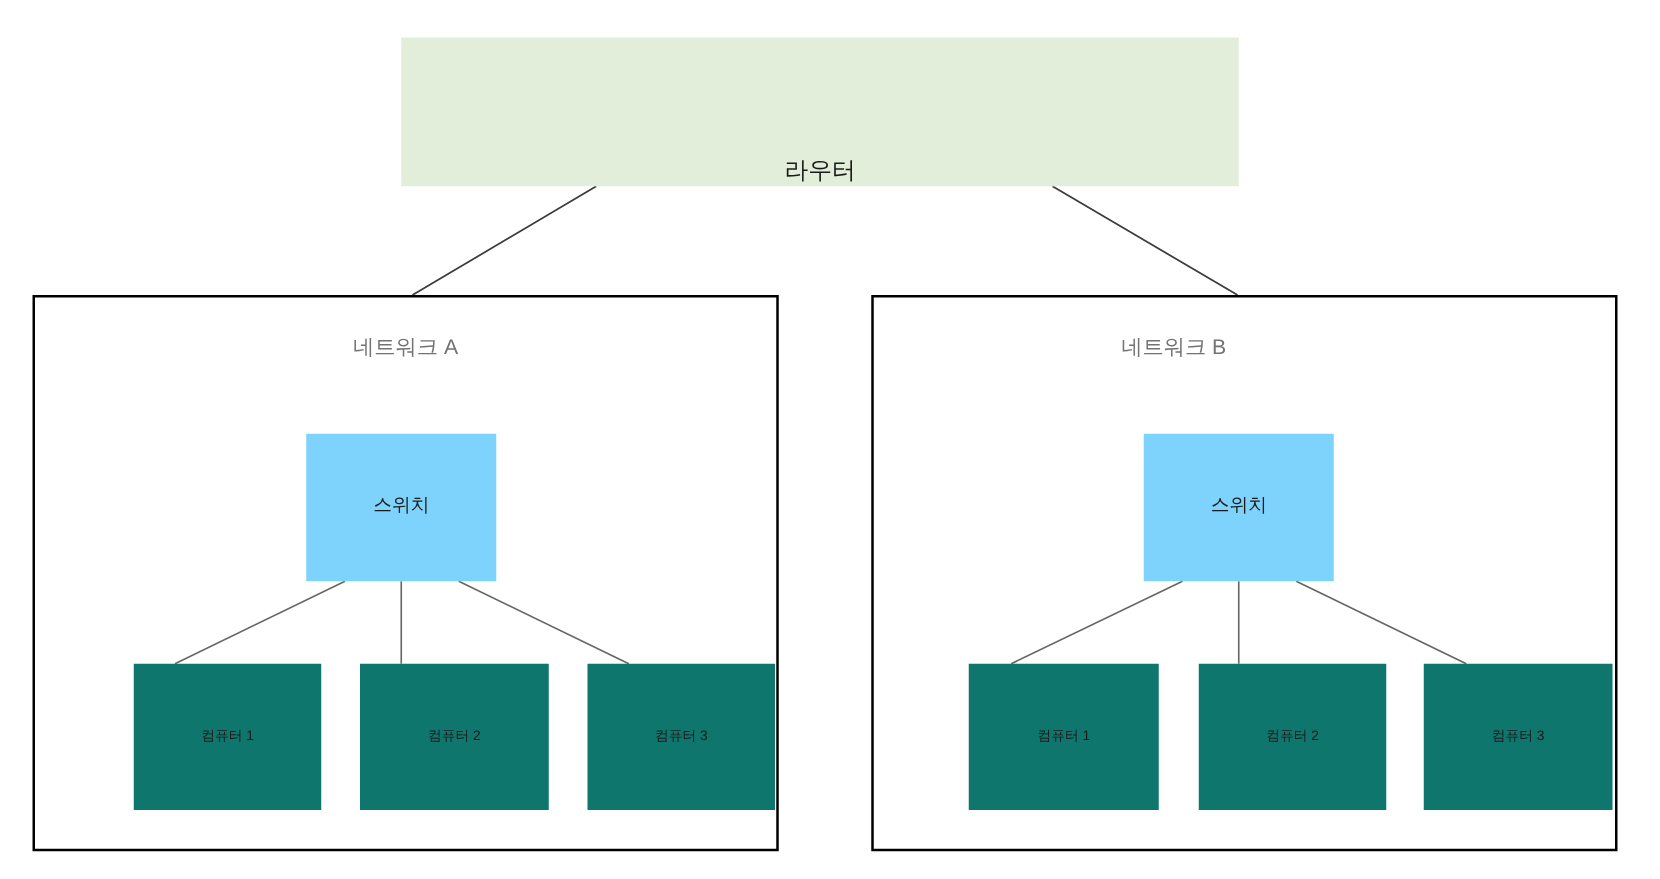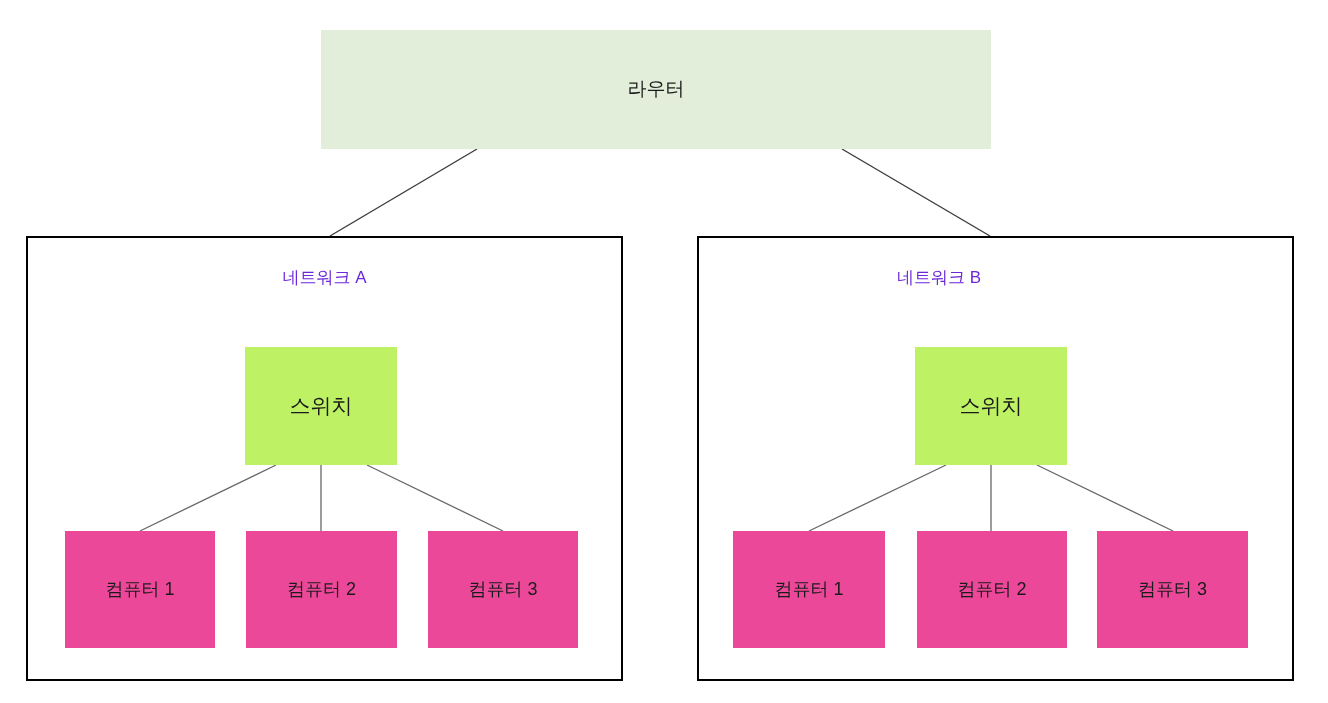--- a/index.html
+++ b/index.html
@@ -35,61 +35,63 @@
     justify-content: center;
     text-align: center;
     color: #1a1a1a;
     line-height: 1.2;
   }
   .node-router {
     background: #e2edda;
     font-size: 19px;
   }
   .node-switch {
-    background: #bef264;
-    font-size: 21px;
+    background: #7dd3fc;
+    font-size: 15px;
+    font-family: Liberation Mono, monospace;
   }
   .node-computer {
-    background: #ec4899;
-    font-size: 18px;
+    background: #0f766e;
+    font-size: 11px;
+    margin-left: 42px;
   }
   .group-box {
     position: absolute;
     box-sizing: border-box;
     border: 2px solid #000000;
     background: transparent;
   }
   .group-label {
     position: absolute;
     box-sizing: border-box;
     width: 100%;
     text-align: center;
     font-size: 17px;
-    color: #6d28d9;
+    color: #737373;
     line-height: 1.2;
   }
 </style>
 </head>
 <body>
 
 <div id="diagram-canvas">
 
   <svg id="edge-layer" width="1328" height="703" viewBox="0 0 1328 703" xmlns="http://www.w3.org/2000/svg">
       <line x1="477" y1="149" x2="330" y2="236" stroke="#3c3c3c" stroke-width="1.4"></line>
       <line x1="842" y1="149" x2="990" y2="236" stroke="#3c3c3c" stroke-width="1.4"></line>
       <line x1="276" y1="465" x2="140" y2="531" stroke="#666666" stroke-width="1.3"></line>
       <line x1="321" y1="465" x2="321" y2="531" stroke="#666666" stroke-width="1.3"></line>
       <line x1="367" y1="465" x2="503" y2="531" stroke="#666666" stroke-width="1.3"></line>
       <line x1="946" y1="465" x2="809" y2="531" stroke="#666666" stroke-width="1.3"></line>
       <line x1="991" y1="465" x2="991" y2="531" stroke="#666666" stroke-width="1.3"></line>
       <line x1="1037" y1="465" x2="1173" y2="531" stroke="#666666" stroke-width="1.3"></line>
     </svg>
 
   <div id="node-layer">
-      <div class="node node-router" style="left: 321px; top: 30px; width: 670px; height: 119px;">
+      <div class="node node-router" style="left: 321px; top: 30px; width: 670px; height: 119px; align-items: flex-end;">
         <span>라우터</span>
       </div>
       <div class="group-box" style="left: 26px; top: 236px; width: 597px; height: 445px;"></div>
       <div class="group-label" style="left: 26px; top: 268px; width: 597px;">네트워크 A</div>
       <div class="node node-switch" style="left: 245px; top: 347px; width: 152px; height: 118px;">
         <span>스위치</span>
       </div>
       <div class="node node-computer" style="left: 65px; top: 531px; width: 150px; height: 117px;">
         <span>컴퓨터 1</span>
       </div>

